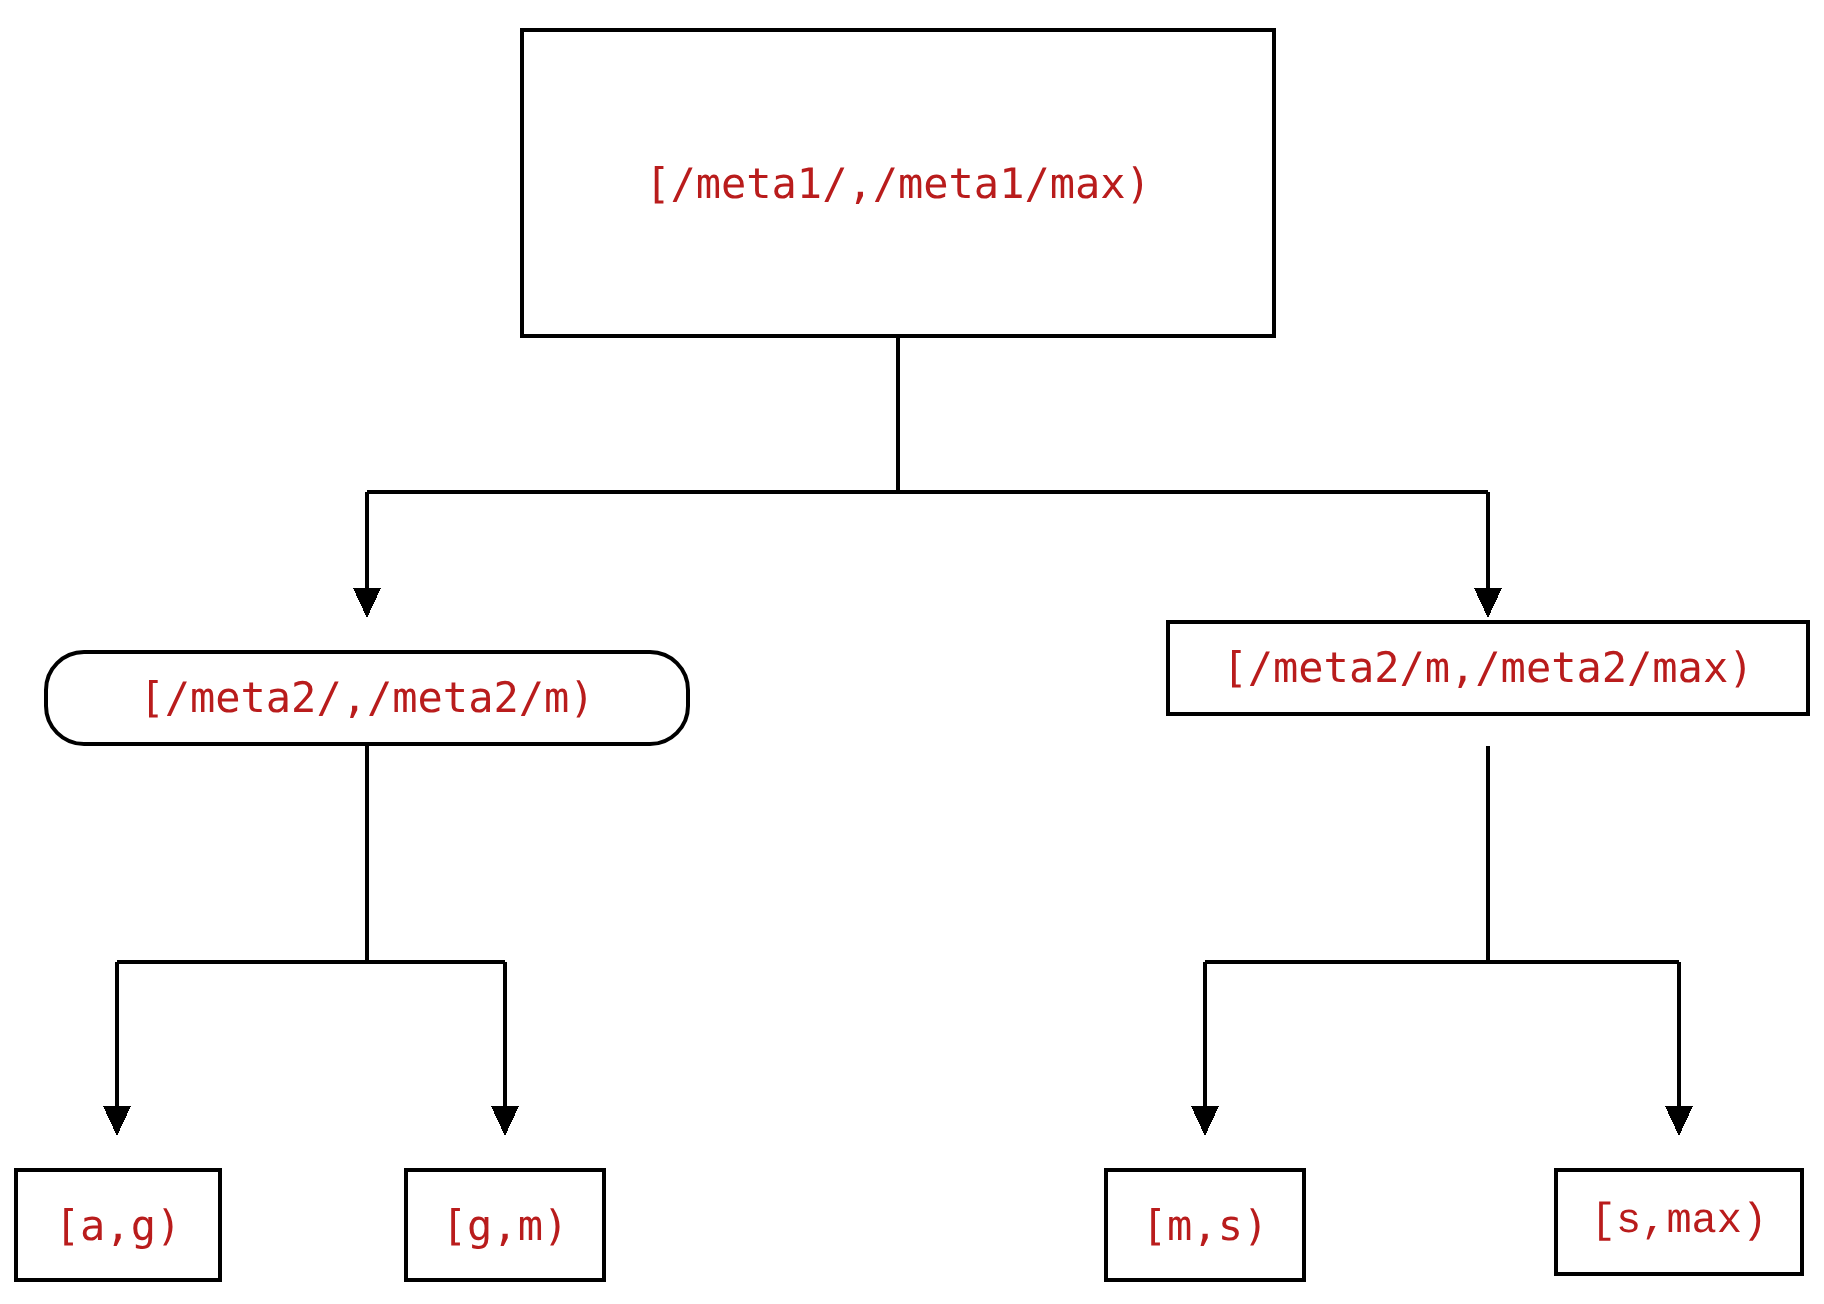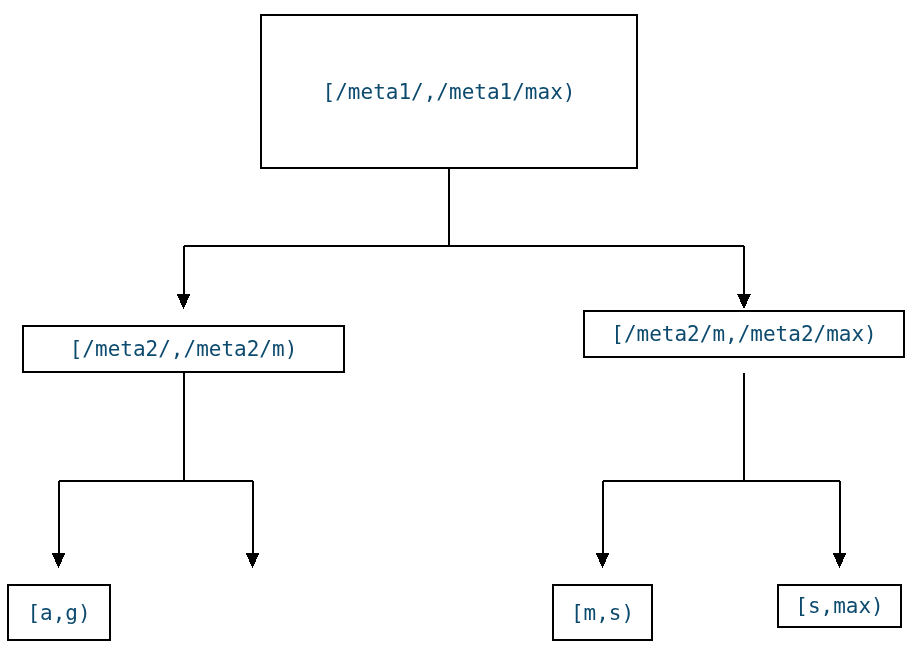--- a/index.html
+++ b/index.html
@@ -23,32 +23,32 @@
     height: 652px;
   }
   .node {
     position: absolute;
     box-sizing: border-box;
     border: 2px solid #000000;
     background: #ffffff;
     display: flex;
     align-items: center;
     justify-content: center;
-    color: #0c4a6e;
+    color: #b91c1c;
     font-size: 21px;
     white-space: nowrap;
   }
   
   .node-root  { left: 260px; top: 14px;  width: 378px; height: 155px; }
-  .node-left  { left: 22px;  top: 325px; width: 323px; height: 48px;  }
+  .node-left  { left: 22px;  top: 325px; width: 323px; height: 48px; border-radius: 20px;  }
   .node-right { left: 583px; top: 310px; width: 322px; height: 48px;  }
   .node-ag    { left: 7px;   top: 584px; width: 104px; height: 57px;  }
   .node-gm    { left: 202px; top: 584px; width: 101px; height: 57px;  }
   .node-ms    { left: 552px; top: 584px; width: 101px; height: 57px; align-items: center;  }
-  .node-smax  { left: 777px; top: 584px; width: 125px; height: 44px;  }
+  .node-smax  { left: 777px; top: 584px; width: 125px; height: 54px; font-family: Liberation Mono, monospace;  }
 
   .edge {
     stroke: #000000;
     stroke-width: 2;
     fill: none;
   }
   .arrowhead {
     fill: #000000;
     stroke: none;
   }
@@ -91,20 +91,23 @@
   </div>
 
   <div class="node node-right">
     <span>[/meta2/m,/meta2/max)</span>
   </div>
 
   <div class="node node-ag">
     <span>[a,g)</span>
   </div>
 
+  <div class="node node-gm">
+    <span>[g,m)</span>
+  </div>
 
   <div class="node node-ms">
     <span>[m,s)</span>
   </div>
 
   <div class="node node-smax">
     <span>[s,max)</span>
   </div>
 
 </div>

